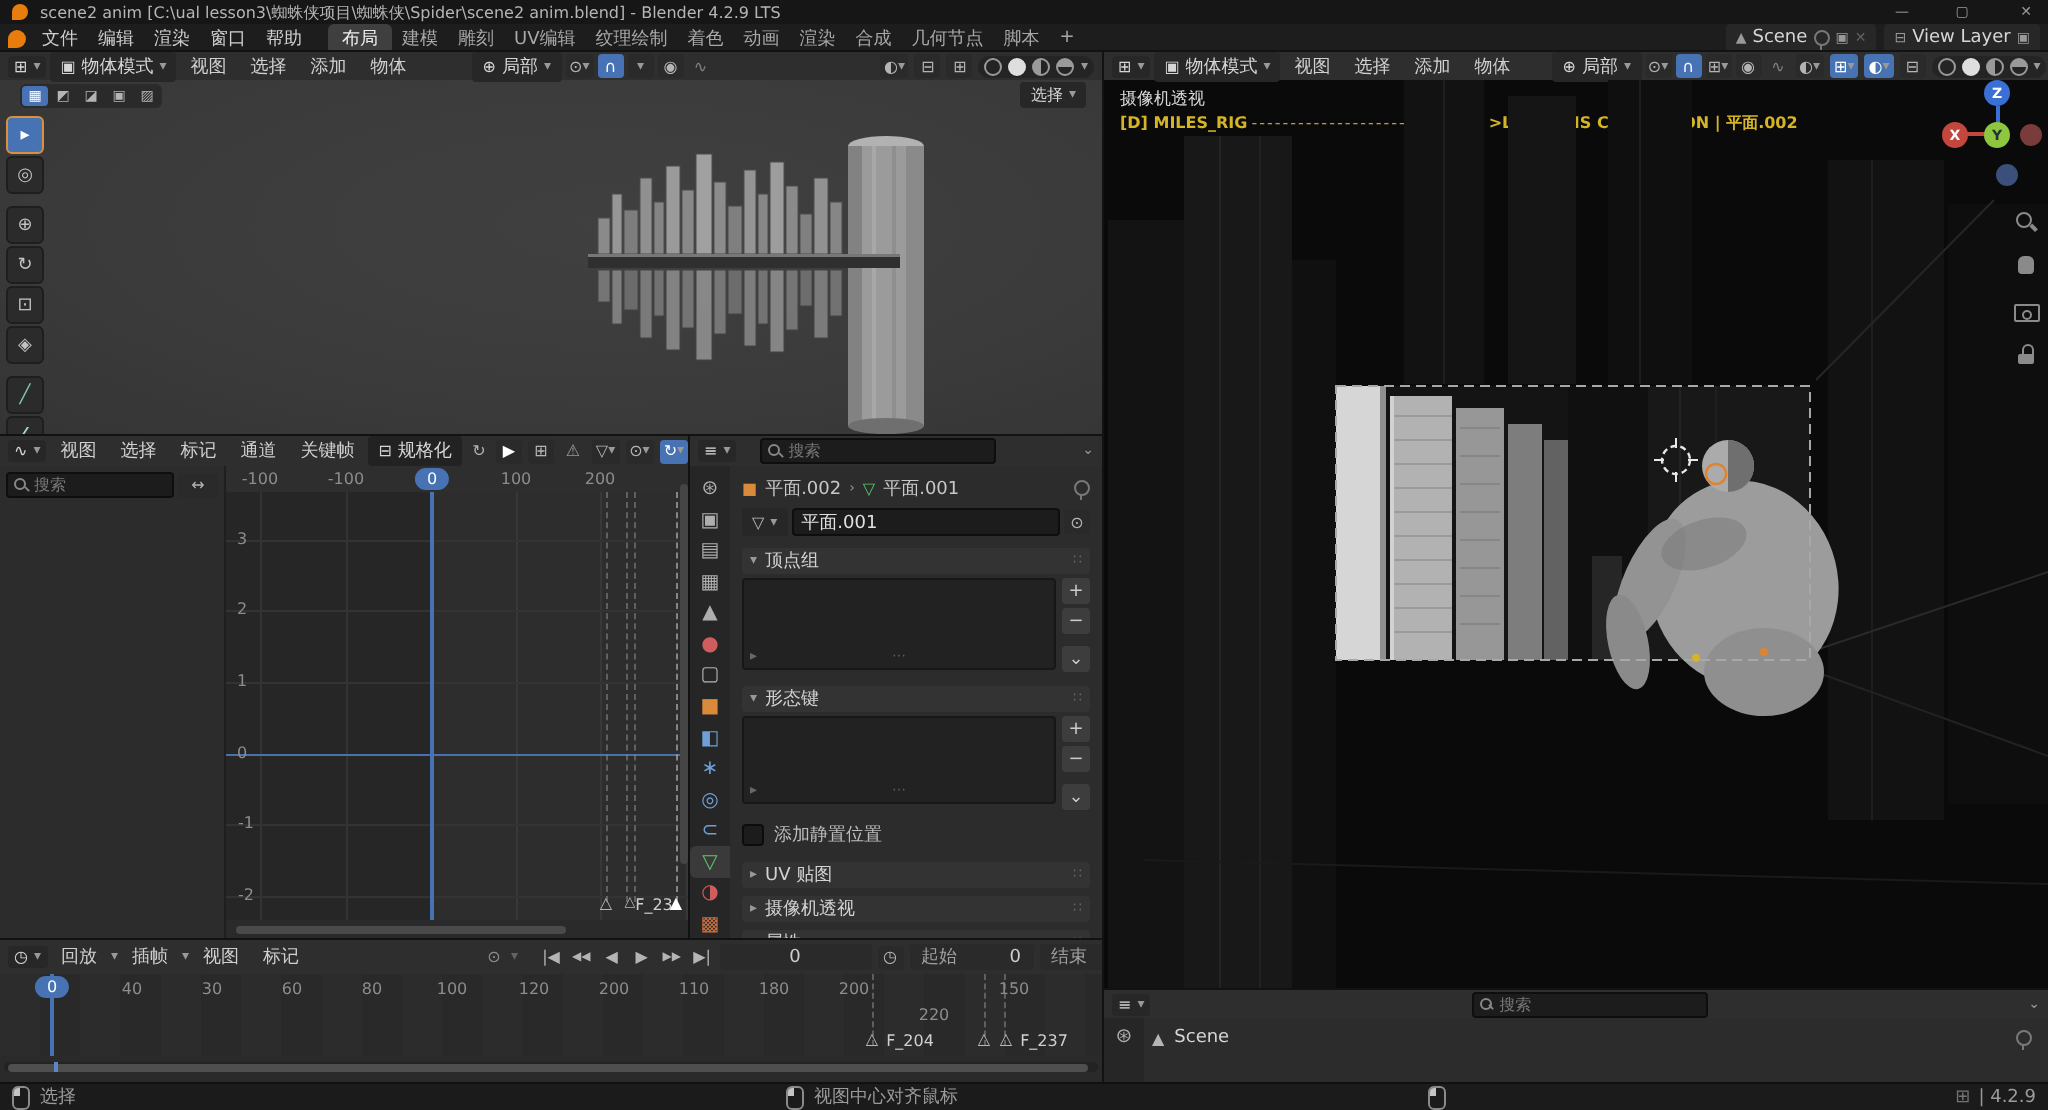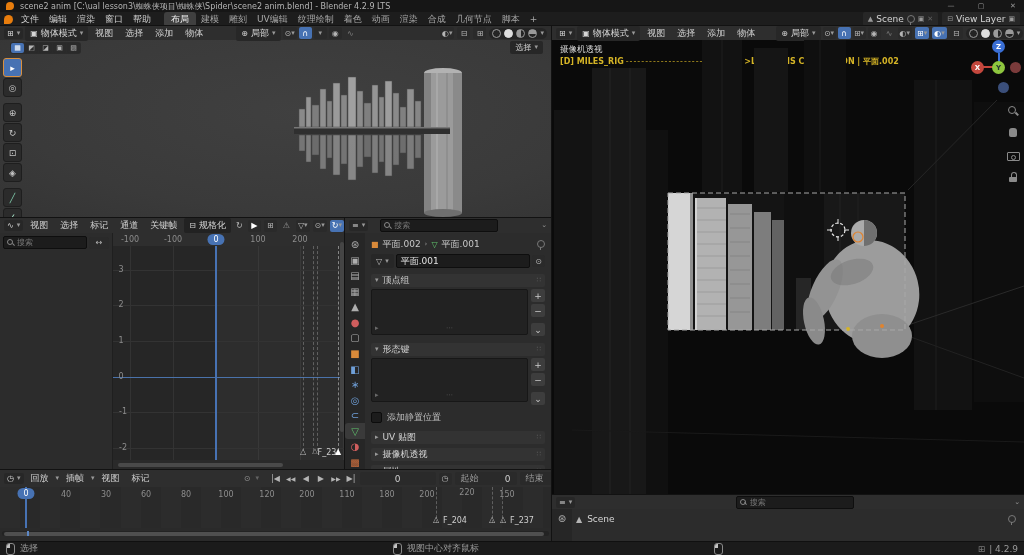--- a/index.html
+++ b/index.html
@@ -513,21 +513,21 @@
       <span class="tick" style="left:66px;top:3px;">40</span>
       <span class="tick" style="left:106px;top:3px;">30</span>
       <span class="tick" style="left:146px;top:3px;">60</span>
       <span class="tick" style="left:186px;top:3px;">80</span>
       <span class="tick" style="left:226px;top:3px;">100</span>
       <span class="tick" style="left:267px;top:3px;">120</span>
       <span class="tick" style="left:307px;top:3px;">200</span>
       <span class="tick" style="left:347px;top:3px;">110</span>
       <span class="tick" style="left:387px;top:3px;">180</span>
       <span class="tick" style="left:427px;top:3px;">200</span>
-      <span class="tick" style="left:467px;top:1px;">220</span>
+      <span class="tick" style="left:467px;top:16px;">220</span>
       <span class="tick" style="left:507px;top:3px;">150</span>
 
       <div style="position:absolute;left:25px;top:0;width:2px;height:41px;background:#4772b3;"></div>
       <span class="pbadge" style="left:26px;top:1px;">0</span>
 
       <div class="dash-v" style="left:436px;top:0;height:36px;"></div>
       <div class="dash-v" style="left:492px;top:0;height:36px;"></div>
       <div class="dash-v" style="left:502px;top:0;height:36px;"></div>
 
       <span class="tick" style="left:436px;top:28px;color:#b9b9b9;">△</span>

